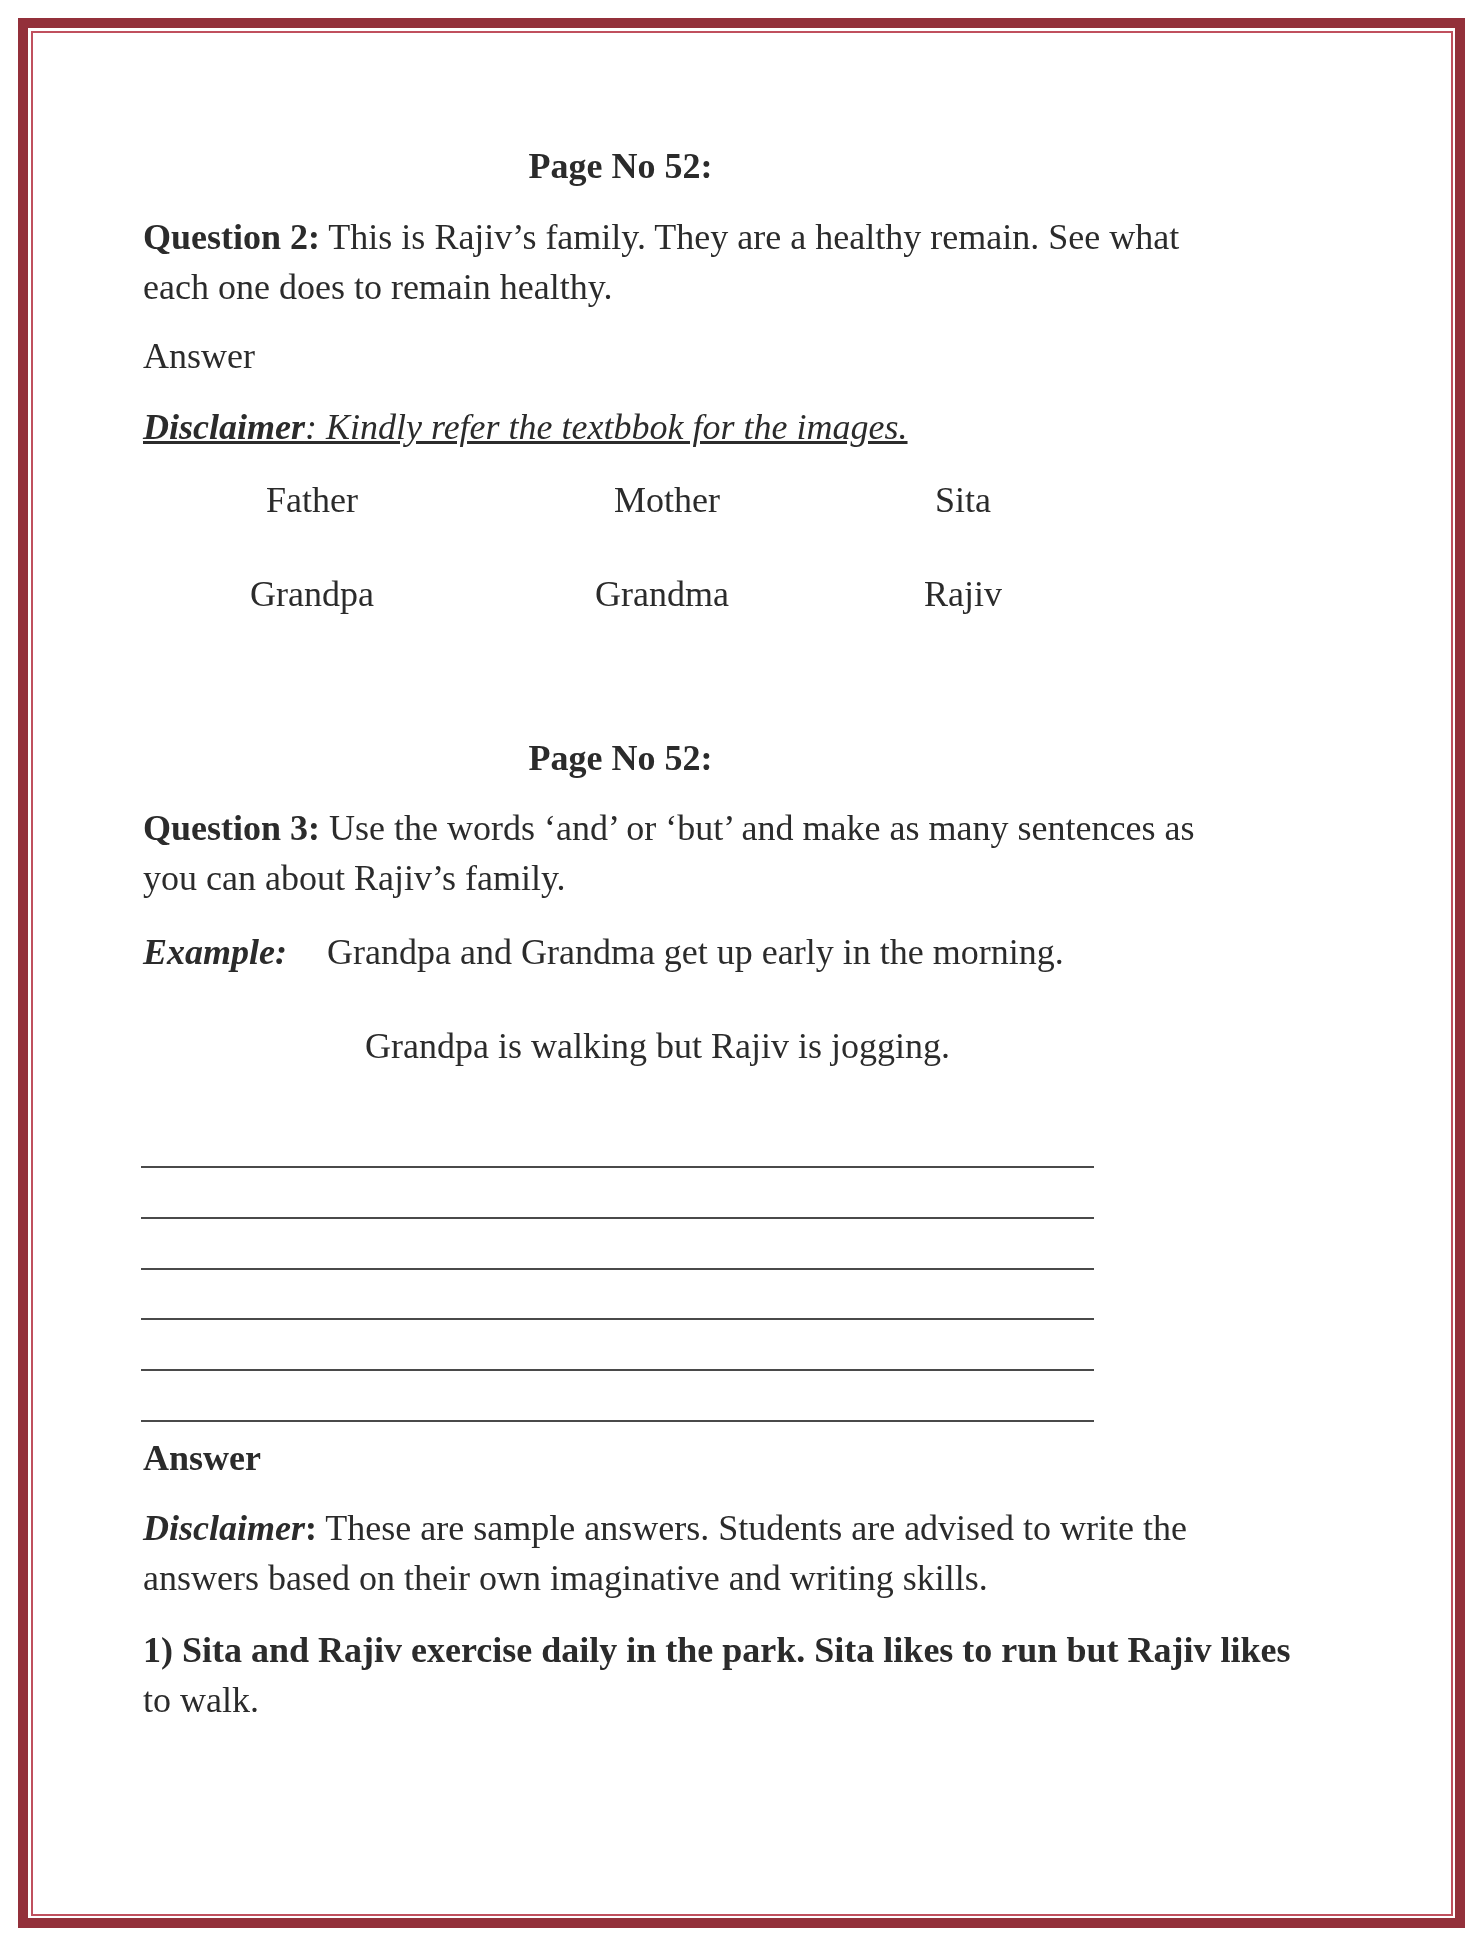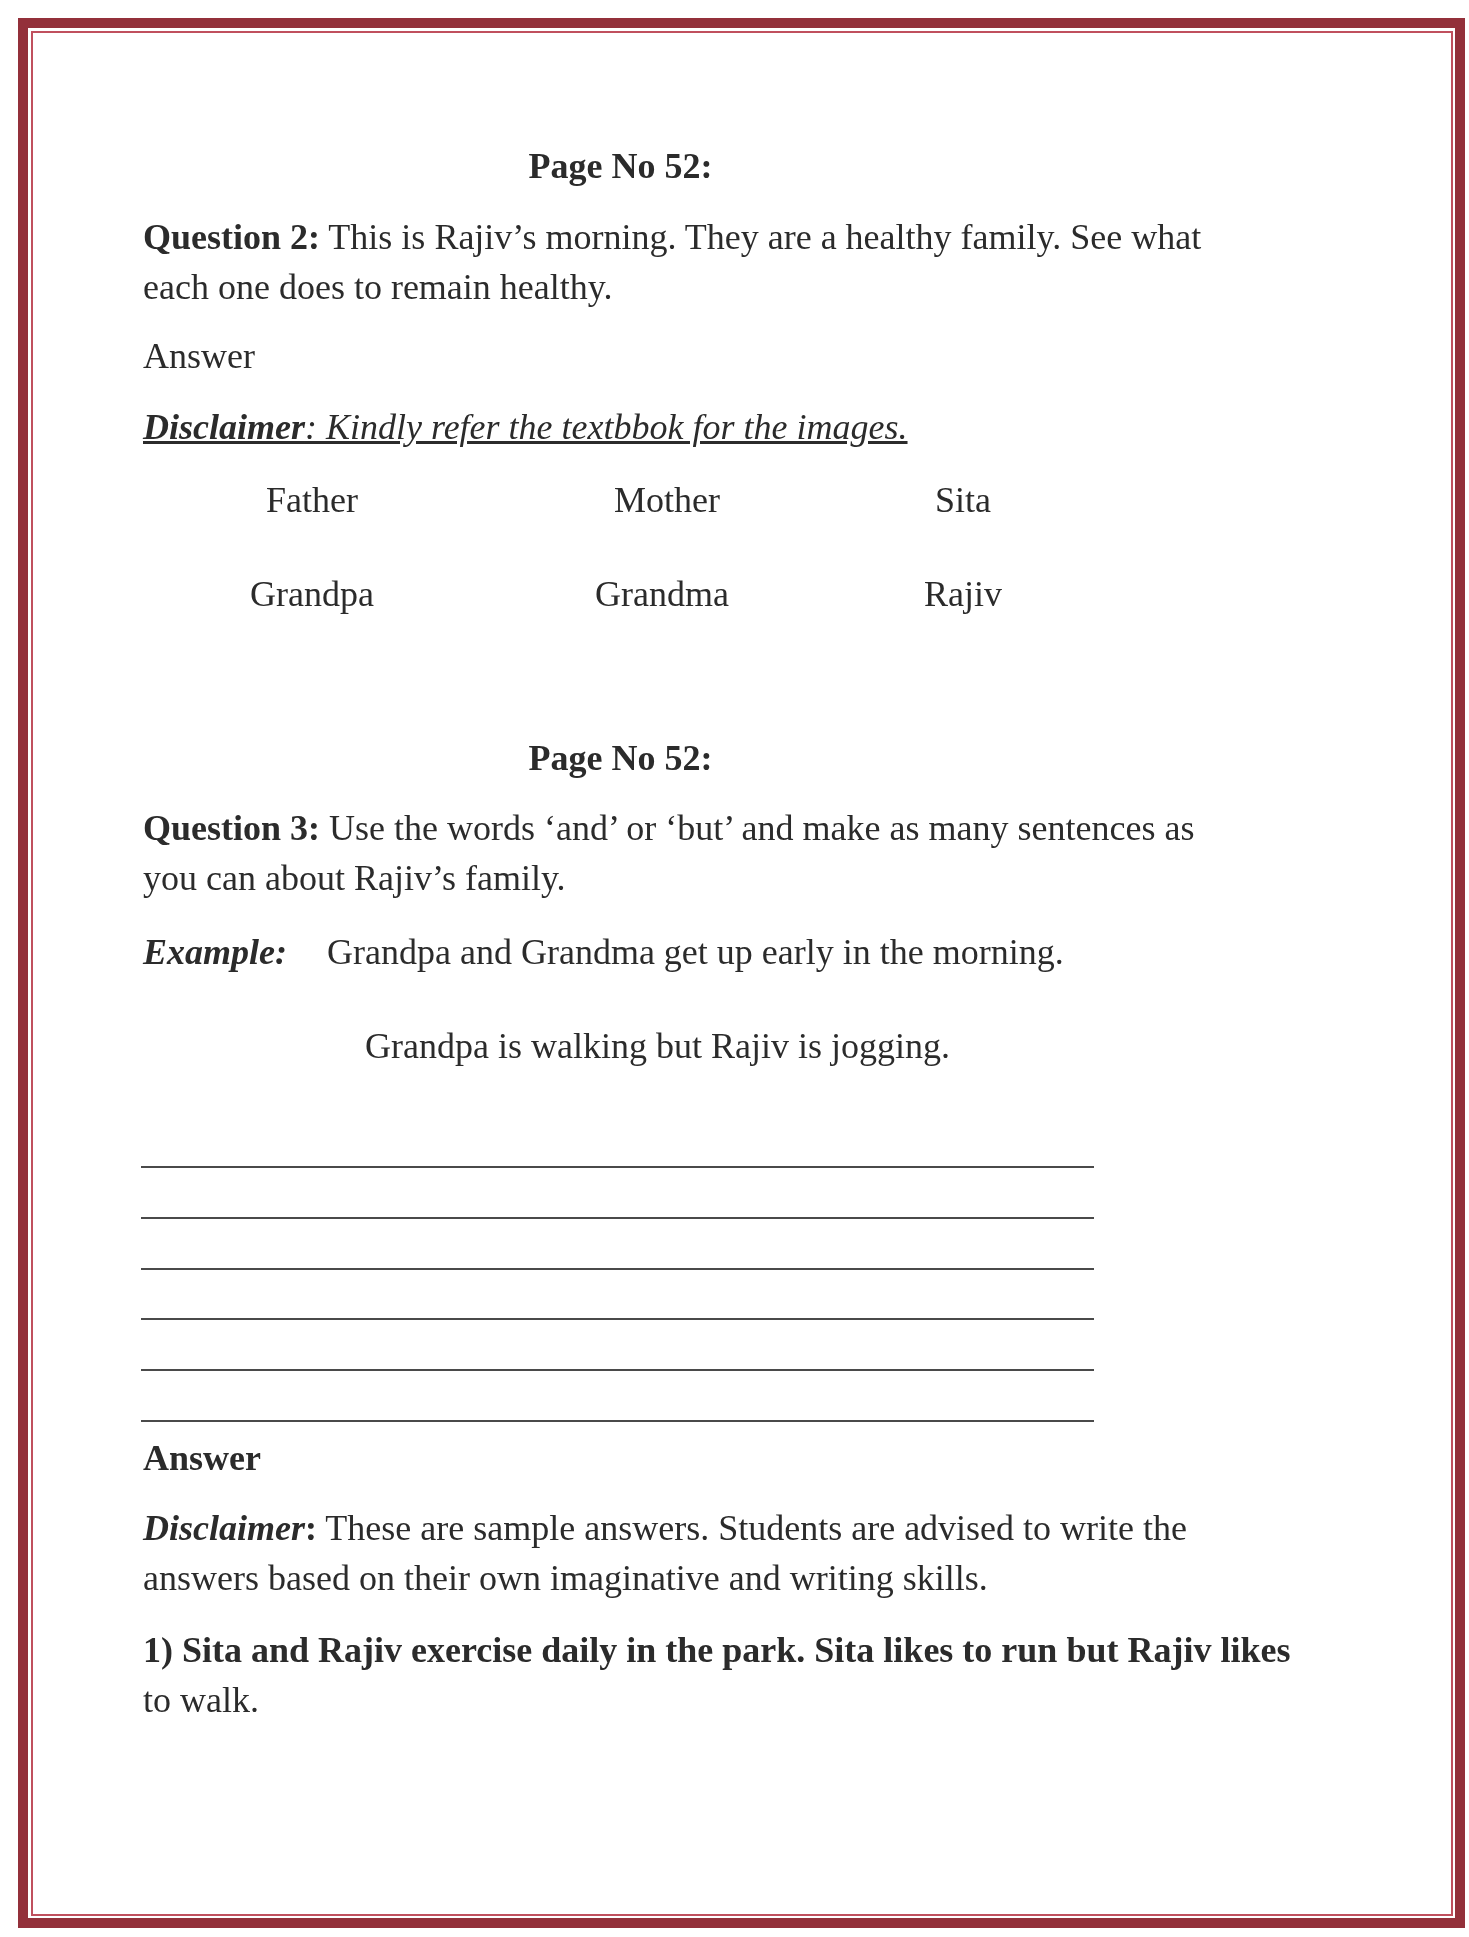--- a/index.html
+++ b/index.html
@@ -20,21 +20,21 @@
 </style>
 </head>
 <body>
 
 <div class="frame-outer"></div>
 <div class="frame-inner"></div>
 
 <div class="ln center b" style="top:144px;">Page No 52:</div>
 
 <div class="ln" style="top:215px;">
-  <span class="b">Question 2:</span><span> This is Rajiv’s morning. They are a healthy family. See what</span>
+  <span class="b">Question 2:</span><span> This is Rajiv’s family. They are a healthy remain. See what</span>
 </div>
 <div class="ln" style="top:265px;">each one does to remain healthy.</div>
 
 <div class="ln" style="top:334px;">Answer</div>
 
 <div class="ln i" style="top:405px;text-decoration:underline;">
   <span class="b">Disclaimer</span><span>: Kindly refer the textbbok for the images.</span>
 </div>
 
 <div>

